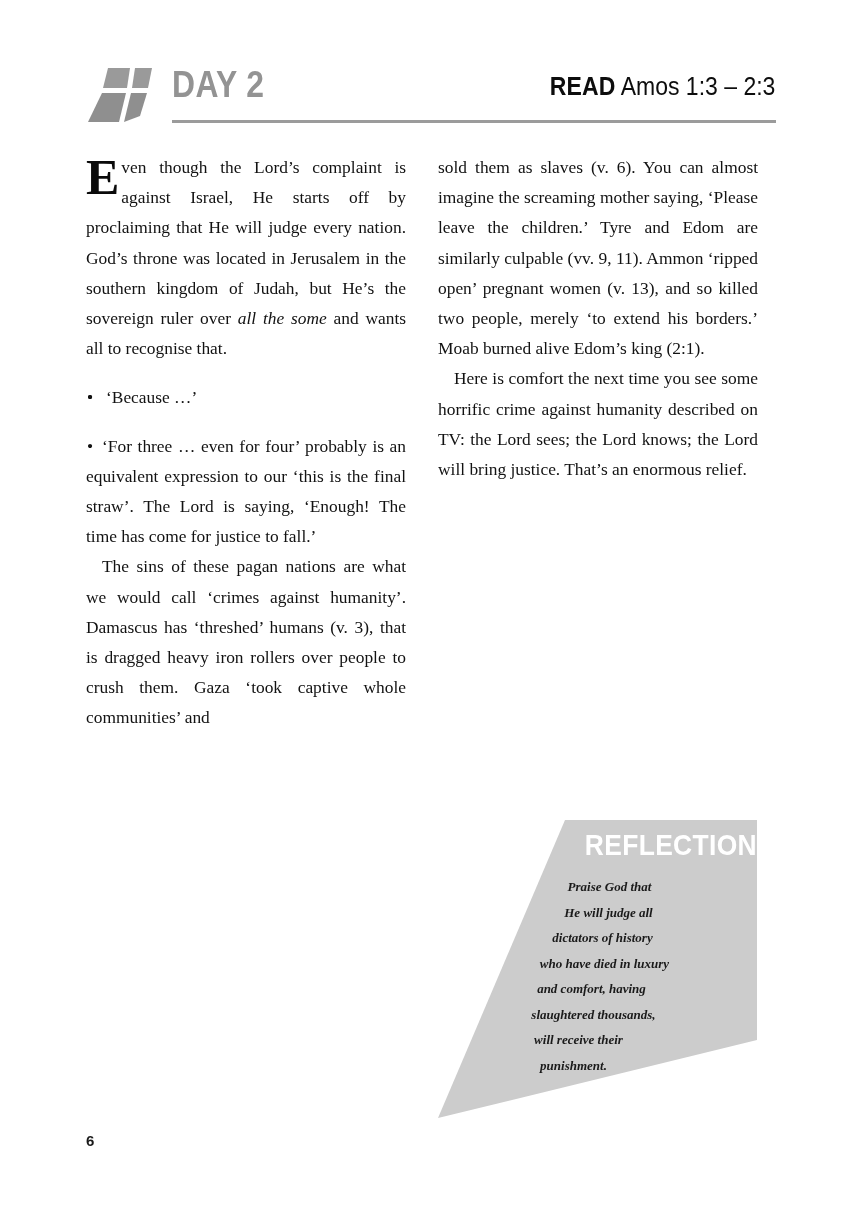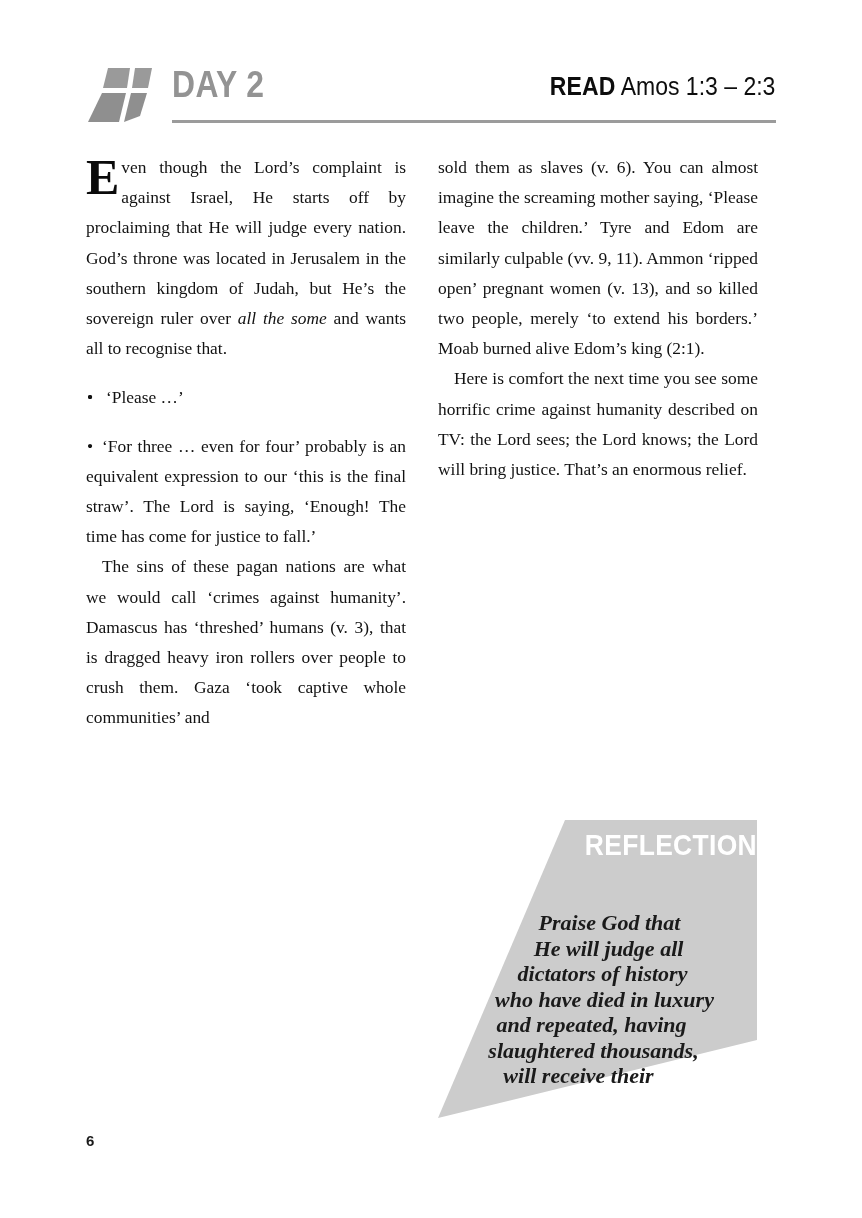--- a/index.html
+++ b/index.html
@@ -166,24 +166,23 @@
   }
   .reflection-body {
     position: absolute;
     left: 18px;
     top: 62px;
     width: 305px;
     text-align: center;
     font-family: "Liberation Serif", "DejaVu Serif", serif;
     font-weight: bold;
     font-style: italic;
-    font-size: 22px;
+    font-size: 13px;
     line-height: 25.5px;
     color: #1a1a1a;
-    margin-top: 36px;
   }
   .reflection-body .rl {
     display: block;
   }
   .rl-1 { margin-left: 18px; }
   .rl-2 { margin-left: 16px; }
   .rl-3 { margin-left: 4px; }
   .rl-4 { margin-left: 4px; }
   .rl-5 { margin-left: 8px; }
   .rl-6 { margin-left: -18px; }
@@ -232,21 +231,21 @@
 
     <p class="dropcap-para"><span class="dropcap">E</span><span>ven though the Lord’s complaint is against Israel, He starts off by proclaiming that He will judge every nation. God’s throne was located in Jerusalem in the southern kingdom of Judah, but He’s the sovereign ruler over </span><em>all the some</em><span> and wants all to recognise that.</span></p>
 
 
     <ul class="bullets">
       <li>
         <span class="bullet-dot">•</span>
       </li>
       <li>
         <span class="bullet-dot">•</span>
-        <span>‘Please …’</span>
+        <span>‘Because …’</span>
       </li>
       <li>
         <span class="bullet-dot">•</span>
       </li>
     </ul>
 
     <p class="p-indent p-gap">‘For three … even for four’ probably is an equivalent expression to our ‘this is the final straw’. The Lord is saying, ‘Enough! The time has come for justice to fall.’</p>
 
     <p class="p-indent p-gap">The sins of these pagan nations are what we would call ‘crimes against humanity’. Damascus has ‘threshed’ humans (v. 3), that is dragged heavy iron rollers over people to crush them. Gaza ‘took captive whole communities’ and</p>
   </div>
@@ -261,21 +260,22 @@
       <polygon points="135,8 327,8 327,228 8,306" fill="#cccccc"></polygon>
     </svg>
 
     <div class="reflection-title">REFLECTION</div>
 
     <div class="reflection-body">
       <span class="rl rl-1">Praise God that</span>
       <span class="rl rl-2">He will judge all</span>
       <span class="rl rl-4">dictators of history</span>
       <span class="rl rl-5">who have died in luxury</span>
-      <span class="rl rl-6">and repeated, having</span>
+      <span class="rl rl-6">and comfort, having</span>
       <span class="rl rl-7">slaughtered thousands,</span>
       <span class="rl rl-8">will receive their</span>
+      <span class="rl rl-9">punishment.</span>
     </div>
   </div>
 
   <div class="page-number">6</div>
 
 </div>
 
 </body></html>

